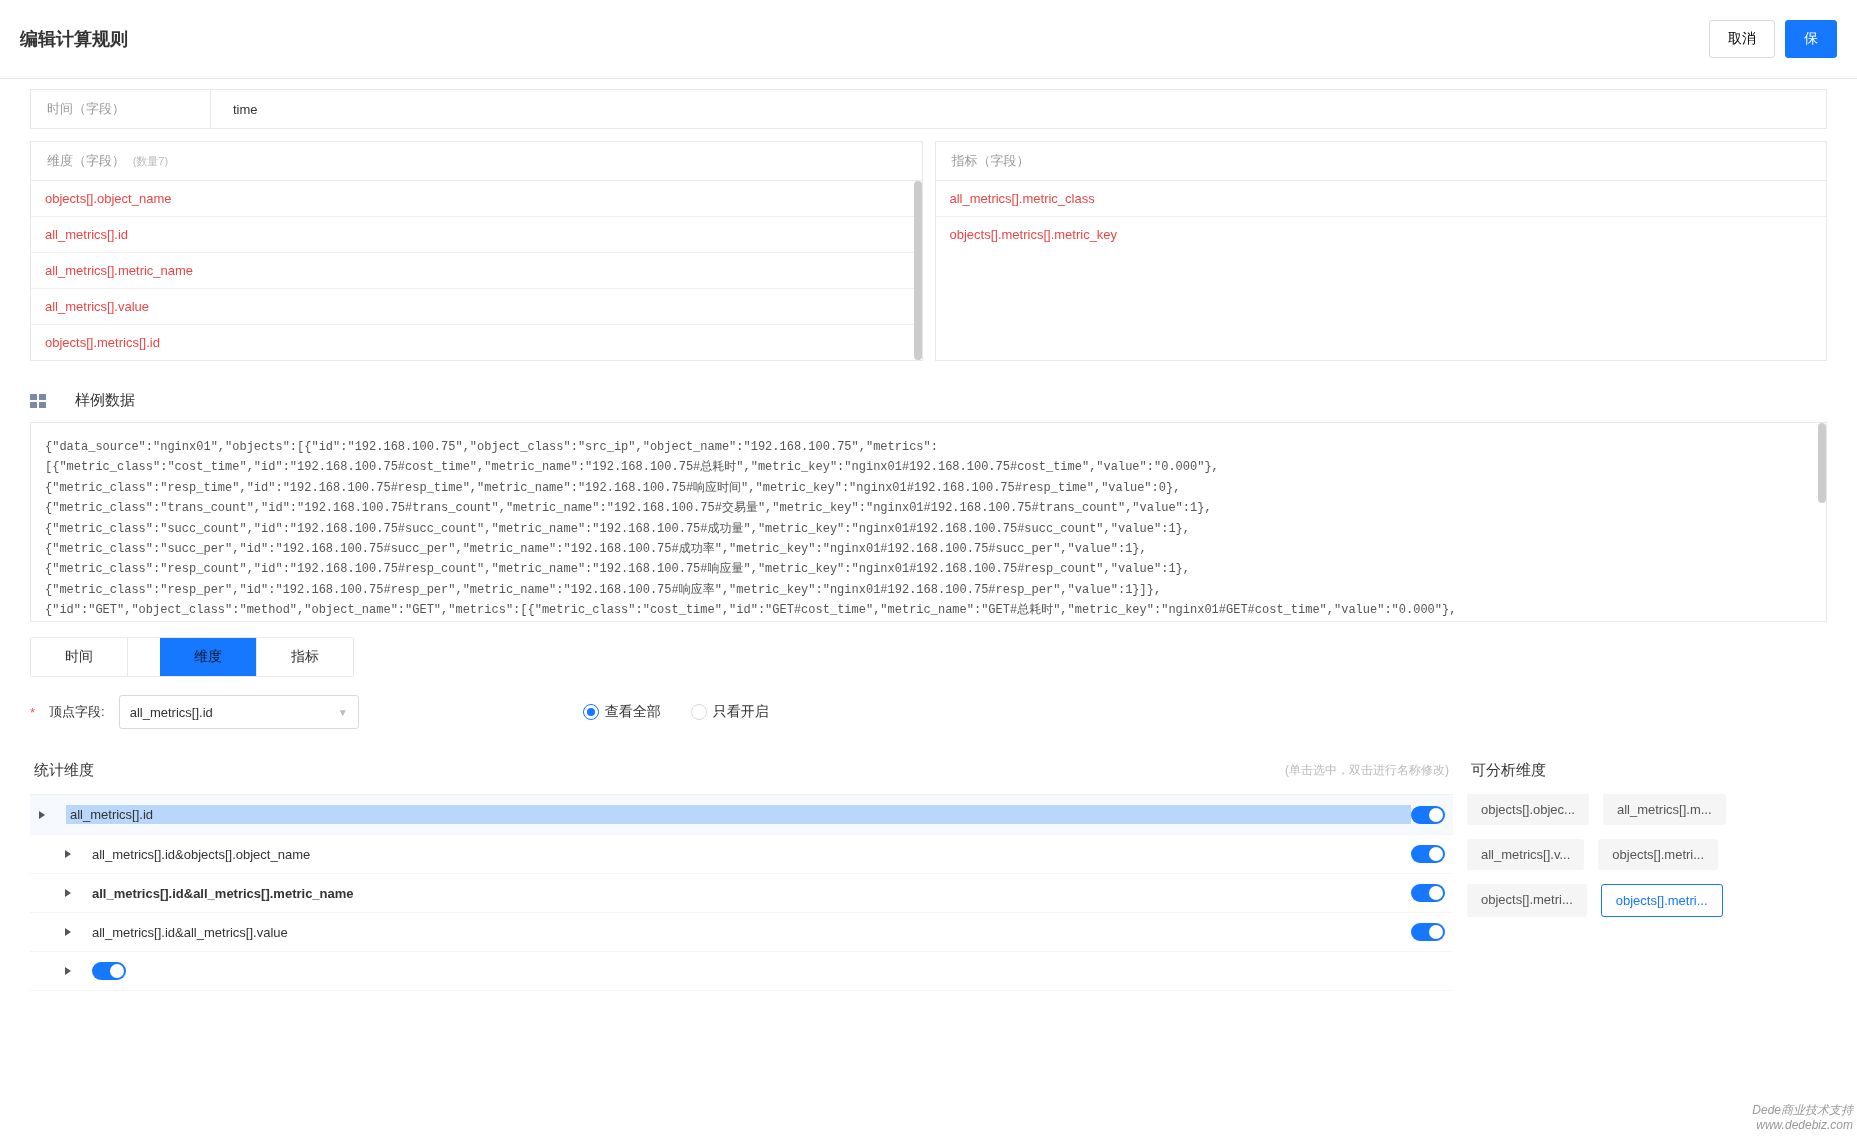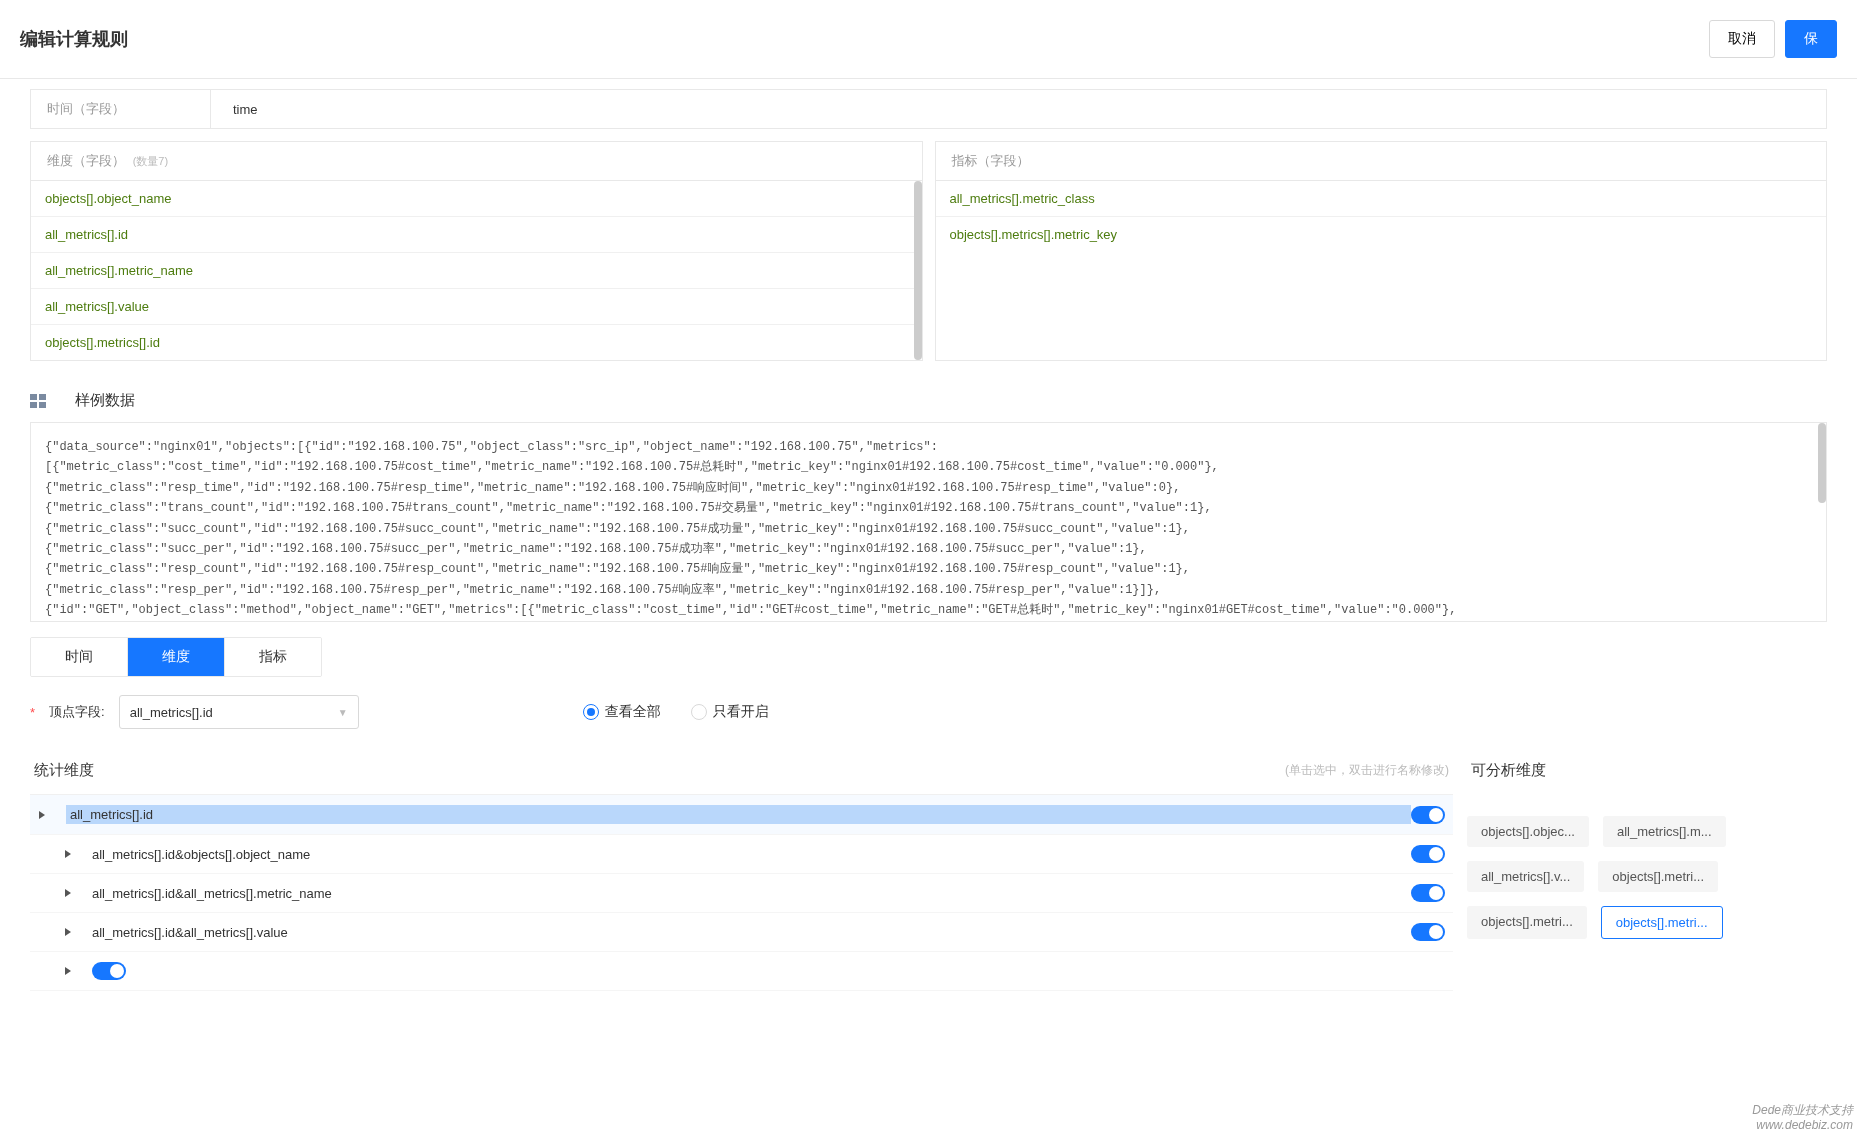--- a/index.html
+++ b/index.html
@@ -20,38 +20,38 @@
 .time-label-cell { width: 180px; padding: 10px 16px; color: #999; border-right: 1px solid #e8e8e8; }
 .time-value-cell { flex: 1; padding: 10px 22px; color: #333; }
 
 
 .two-col { display: flex; gap: 12px; margin-bottom: 15px; }
 .col { flex: 1; border: 1px solid #e8e8e8; }
 .col-header { padding: 10px 16px; color: #999; border-bottom: 1px solid #e8e8e8; font-size: 13px; }
 .col-header small { font-size: 11px; color: #bbb; margin-left: 4px; }
 .col-body { position: relative; }
 .col-list { max-height: 200px; overflow-y: hidden; }
-.col-item { padding: 10px 14px; border-bottom: 1px solid #f0f0f0; color: #4d7c0f; font-size: 13px; }
+.col-item { padding: 10px 14px; border-bottom: 1px solid #f0f0f0; color: #ef4444; font-size: 13px; }
 .col-item:last-child { border-bottom: none; }
 .fake-scroll { position: absolute; right: 0; top: 0; bottom: 0; width: 8px; background: #ccc; border-radius: 4px; }
 
 
 .sample-section { margin-top: 30px; }
 .sample-header { display: flex; align-items: center; gap: 8px; margin-bottom: 12px; }
 .sample-icon { width: 16px; height: 14px; display: inline-block; }
 .sample-title { font-size: 15px; color: #333; margin-left: 21px; }
 .sample-box { border: 1px solid #e8e8e8; padding: 14px; font-family: Consolas, "Courier New", monospace; font-size: 12px; line-height: 1.7; color: #555; height: 200px; overflow: hidden; position: relative; white-space: pre-wrap; word-break: break-all; }
 .sample-scroll { position: absolute; right: 0; top: 0; width: 8px; height: 80px; background: #ccc; border-radius: 4px; }
 
 
 .tab-row { margin-top: 15px; display: flex; align-items: center; }
 .tabs { display: flex; border: 1px solid #e8e8e8; border-radius: 2px; overflow: hidden; }
 .tab { padding: 10px 34px; font-size: 14px; cursor: pointer; background: #fff; color: #333; border-right: 1px solid #e8e8e8; }
 .tab:last-child { border-right: none; }
-.tab.active { background: #1677ff; color: #ffffff; }
+.tab.active { background: #1677ff; color: #0f172a; margin-left: 32px; }
 
 
 .top-field-row { display: flex; align-items: center; gap: 14px; margin-top: 18px; }
 .req-star { color: #ff4d4f; }
 .top-field-label { color: #333; font-size: 13px; }
 .select { display: flex; align-items: center; justify-content: space-between; width: 240px; height: 34px; padding: 0 10px; border: 1px solid #d9d9d9; border-radius: 3px; font-size: 13px; color: #333; cursor: pointer; }
 .chevron { color: #bbb; font-size: 10px; }
 .radio-group { display: flex; gap: 30px; margin-left: 210px; }
 .radio { display: flex; align-items: center; gap: 6px; cursor: pointer; font-size: 14px; }
 .radio-circle { width: 16px; height: 16px; border: 1px solid #d9d9d9; border-radius: 50%; display: flex; align-items: center; justify-content: center; }
@@ -70,21 +70,21 @@
 .tree-item { display: flex; align-items: center; padding: 10px 8px; font-size: 13px; border-bottom: 1px solid #f5f5f5; }
 .tree-item.selected .tree-label { background: #b9d7fb; display: inline-block; padding: 2px 4px; }
 .tree-item.selected { background: #f6faff; }
 .tree-caret { width: 8px; height: 8px; margin-right: 20px; display: inline-block; color: #666; }
 .tree-caret svg { display: block; }
 .tree-label { flex: 1; color: #333; }
 .switch { width: 34px; height: 18px; border-radius: 9px; background: #1677ff; position: relative; cursor: pointer; }
 .switch::after { content: ''; position: absolute; width: 14px; height: 14px; background: #fff; border-radius: 50%; top: 2px; right: 2px; }
 
 
-.tag-wrap { display: flex; flex-wrap: wrap; gap: 14px; margin-top: 22px; }
+.tag-wrap { display: flex; flex-wrap: wrap; gap: 14px; }
 .tag { padding: 8px 14px; background: #f5f5f5; border-radius: 3px; font-size: 13px; color: #555; max-width: 155px; white-space: nowrap; overflow: hidden; text-overflow: ellipsis; cursor: pointer; }
 .tag.selected { background: #fff; border: 1px solid #1677ff; color: #1677ff; }
 
 
 .watermark { position: fixed; bottom: 4px; right: 4px; font-size: 12px; color: #999; text-align: right; font-family: Arial, sans-serif; font-style: italic; line-height: 1.3; }
 </style>
 </head>
 <body>
 
 <div class="header">
@@ -198,21 +198,21 @@
         </div>
         <div class="tree-item" style="padding-left:34px;">
           <span class="tree-caret">
               <svg viewBox="0 0 8 8">
                 <path d="M1 0 L7 4 L1 8 Z" fill="#555"></path>
               </svg>
             </span>
           <span class="tree-label">all_metrics[].id&amp;objects[].object_name</span>
           <span class="switch"></span>
         </div>
-        <div class="tree-item" style="padding-left:34px;">
+        <div class="tree-item" style="padding-left:34px;font-weight:bold;">
           <span class="tree-caret">
               <svg viewBox="0 0 8 8">
                 <path d="M1 0 L7 4 L1 8 Z" fill="#555"></path>
               </svg>
             </span>
           <span class="tree-label">all_metrics[].id&amp;all_metrics[].metric_name</span>
           <span class="switch"></span>
         </div>
         <div class="tree-item" style="padding-left:34px;">
           <span class="tree-caret">

